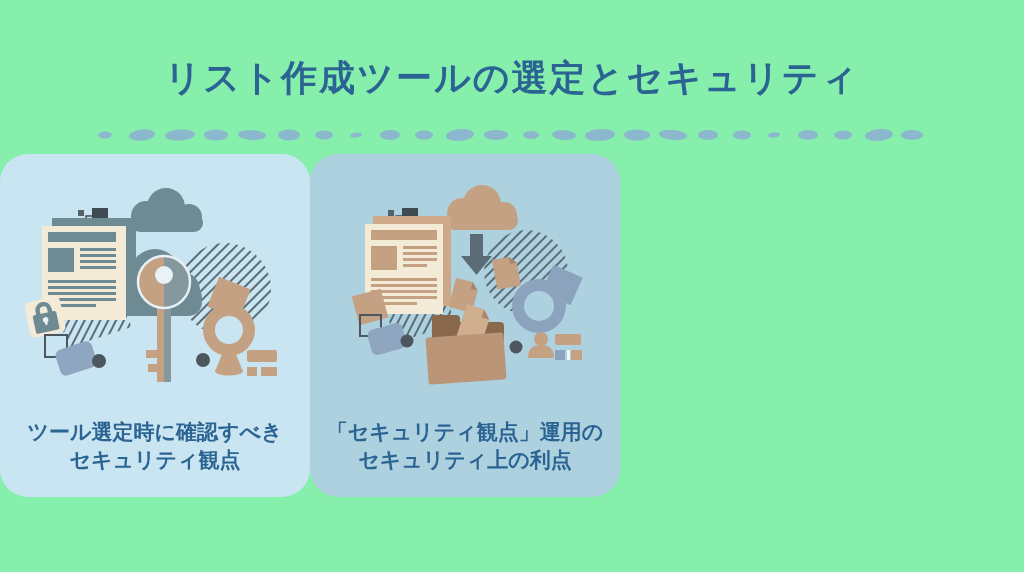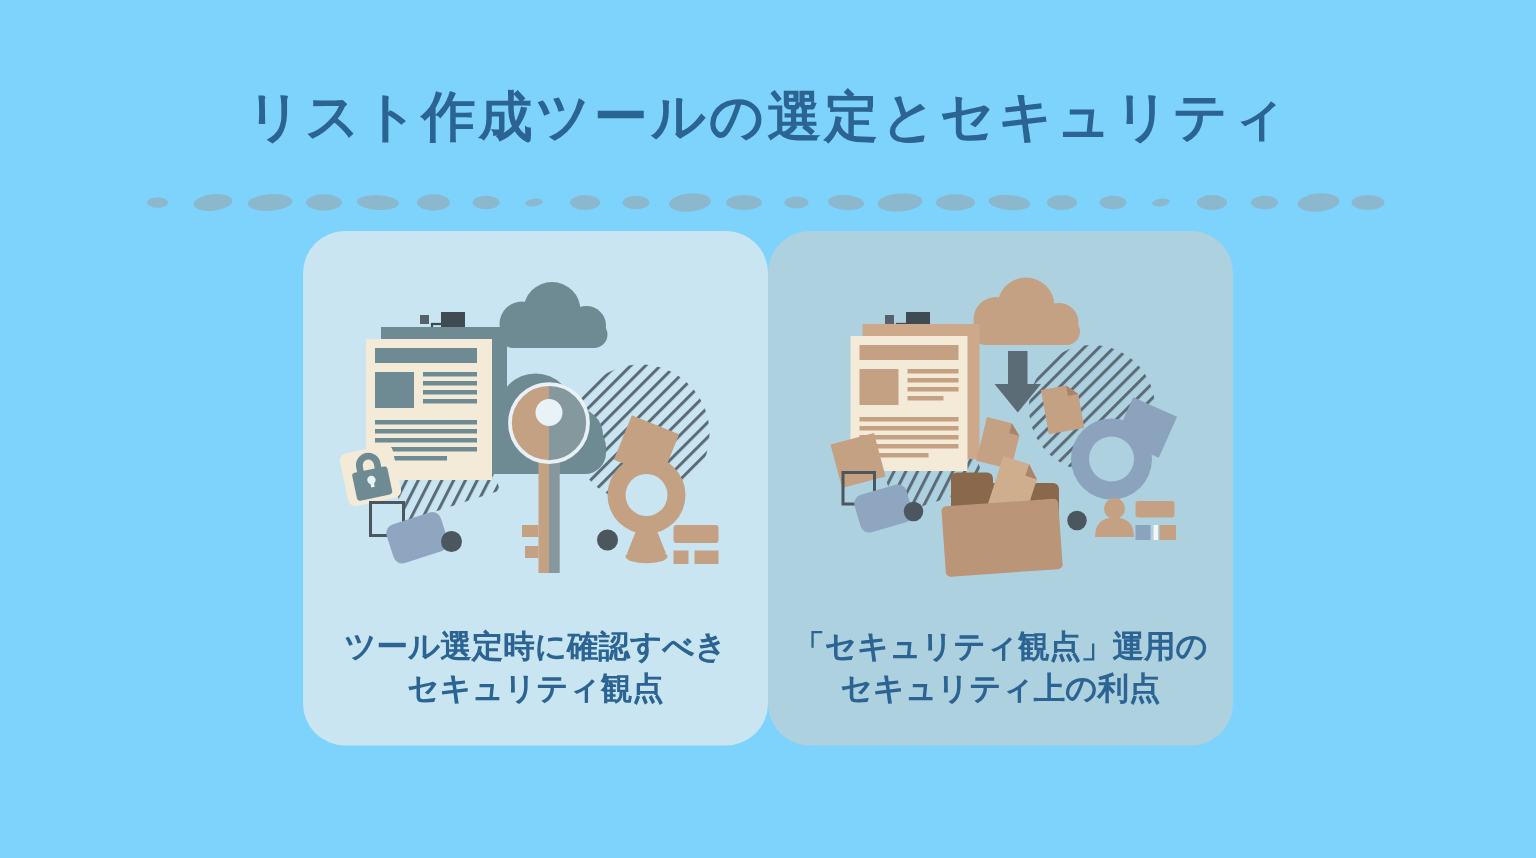--- a/index.html
+++ b/index.html
@@ -6,40 +6,39 @@
   html, body { width: 1024px; height: 572px; }
   body {
     font-family: "Liberation Sans", "DejaVu Sans", sans-serif;
     background: #f1f6f9;
     overflow: hidden;
   }
   .page {
     position: relative;
     width: 1024px;
     height: 572px;
-    background: #7dd3fc;
+    background: #86efac;
   }
   .title {
     padding-top: 56px;
     text-align: center;
     font-size: 36px;
     font-weight: 800;
     letter-spacing: 2px;
     color: #2b6492;
     line-height: 1.2;
   }
   .divider {
     display: block;
     margin: 28px auto 0 auto;
     width: 830px;
     height: 16px;
   }
   .cards {
     display: flex;
-    justify-content: center;
     margin-top: 11px;
   }
   .card {
     position: relative;
     width: 310px;
     height: 343px;
     border-radius: 28px;
     overflow: hidden;
   }
   .card-left  { background: #c9e5f2; }

